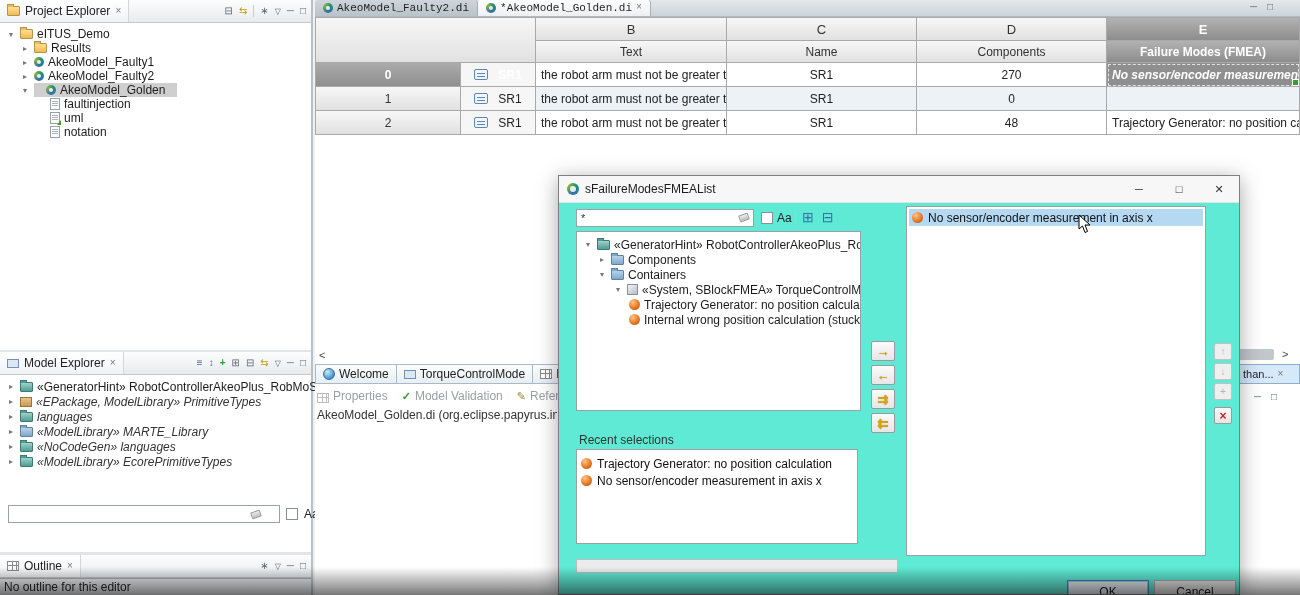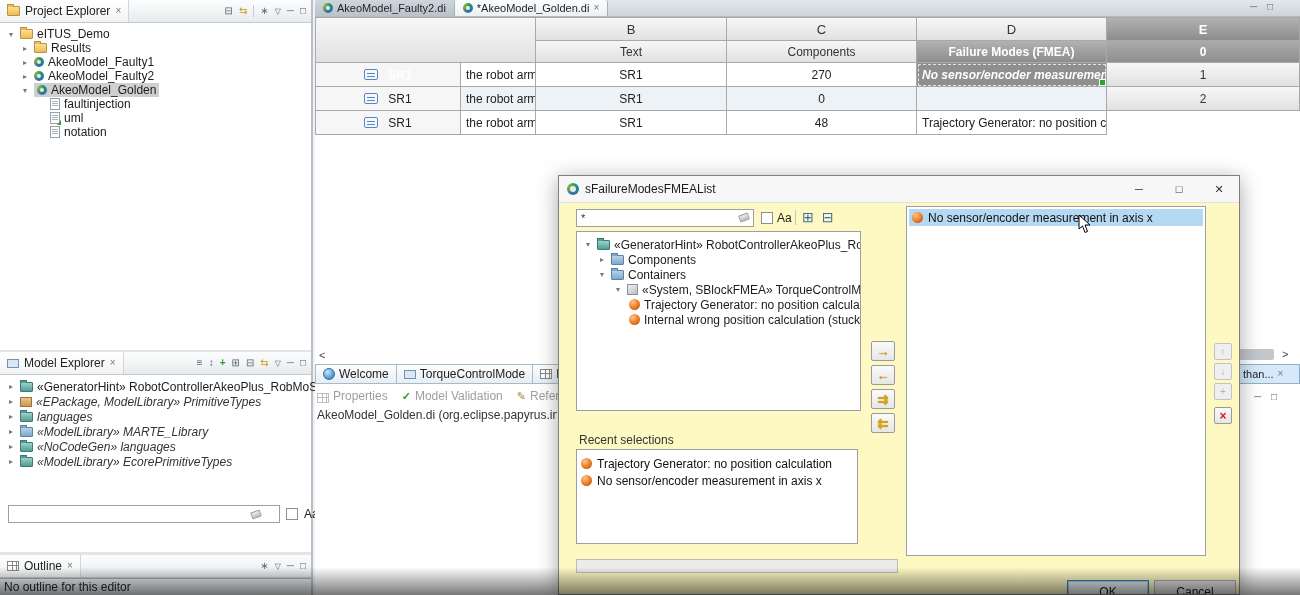--- a/index.html
+++ b/index.html
@@ -31,21 +31,21 @@
   .g-new::before { content:"+"; color:#2f9e2f; font-weight:bold; }
   .sep { width:1px; height:12px; background:#c6cbd0; }
 
   
   .tree { font-size:12px; color:#1c1c1c; }
   .trow { display:flex; align-items:center; height:14px; gap:4px; white-space:nowrap; }
   .me .trow { height:15px; }
   .exp { width:10px; text-align:center; color:#777; font-size:8px; flex:none; }
   .lv0 { padding-left:6px; } .lv1 { padding-left:20px; } .lv2 { padding-left:36px; } .lv3 { padding-left:52px; }
   .ital { font-style:italic; color:#333; }
-  .sel-hl { background:#cfcfcf; display:flex; align-items:center; gap:4px; padding:0 3px; }
+  .sel-hl { background:#cfcfcf; display:flex; align-items:center; gap:4px; padding:0 12px; }
 
   
   .ic { display:inline-block; flex:none; }
   .ic-folder { width:13px; height:10px; border-radius:1px; background:linear-gradient(#ffdf8e,#eebb55); border:1px solid #b8914a; position:relative; }
   .ic-folder::before { content:""; position:absolute; top:-3px; left:-1px; width:5px; height:2px; background:#eebb55; border:1px solid #b8914a; border-bottom:none; }
   .ic-folder.teal { background:linear-gradient(#9fd0c8,#4f9e94); border-color:#3c7a72; }
   .ic-folder.teal::before { background:#4f9e94; border-color:#3c7a72; }
   .ic-folder.blue { background:linear-gradient(#b7d3ea,#7fa8cc); border-color:#5f82a3; }
   .ic-folder.blue::before { background:#7fa8cc; border-color:#5f82a3; }
   .ic-swirl { width:12px; height:12px; border-radius:50%; background:conic-gradient(from 40deg,#1f8f7a,#2e6fae 40%,#86b33c 75%,#1f8f7a); position:relative; }
@@ -76,21 +76,21 @@
   .filterbox { position:absolute; display:flex; align-items:center; gap:6px; }
   .filterbox input { width:272px; height:18px; border:1px solid #9aa0a6; font-size:11px; padding:0 16px 0 4px; font-family:"Liberation Sans",sans-serif; background:#fff; color:#333; }
   .f-eraser { position:absolute; right:58px; top:6px; }
   .chk { width:12px; height:12px; background:#fff; border:1px solid #8a9097; flex:none; }
 
   .outline-content { border-top:1px solid #aab0b6; background:#eceef0; height:17px; display:flex; align-items:center; padding-left:4px; font-size:12px; color:#222; }
 
   
   .main { position:absolute; left:315px; top:0; width:985px; height:595px; background:#fff; }
   .etabs { position:absolute; left:0; top:0; width:985px; height:17px; background:linear-gradient(#e3e8ec,#ccd3da); border-bottom:1px solid #b3bac1; display:flex; }
-  .etab { display:flex; align-items:center; gap:4px; padding:0 8px; font-size:11px; color:#1f1f1f; background:linear-gradient(#ced5dc,#bac2ca); border-right:1px solid #a7b0b9; border-radius:3px 3px 0 0; }
+  .etab { display:flex; align-items:center; gap:4px; padding:0 8px; font-size:11px; color:#1f1f1f; background:linear-gradient(#ced5dc,#bac2ca); border-right:1px solid #a7b0b9; border-radius:3px 3px 0 0;font-family:Liberation Mono, monospace; }
   .etab.active { background:linear-gradient(#fdfdfe,#edf0f3); }
   .topright-ctrl { position:absolute; left:935px; top:2px; display:flex; gap:10px; }
 
   
   .nattable { position:absolute; left:0; top:17px; display:grid; grid-template-columns:145px 75px 191px 190px 190px 193px; grid-template-rows:23px 22px 24px 24px 24px; font-size:12px; border-left:1px solid #a9a9a9; border-top:1px solid #a9a9a9; }
   .cell { border-right:1px solid #a9a9a9; border-bottom:1px solid #a9a9a9; display:flex; align-items:center; justify-content:center; overflow:hidden; white-space:nowrap; }
   .hbg { background:linear-gradient(#f7f7f7,#e1e1e1); color:#333; }
   .corner { grid-column:1 / span 2; grid-row:1 / span 2; }
   .hletter { font-size:13px; }
   .hsel { background:linear-gradient(#b2b2b2,#8d8d8d); color:#fff; font-weight:bold; }
@@ -110,21 +110,21 @@
   .ptabs { position:absolute; left:2px; top:389px; display:flex; gap:14px; align-items:center; color:#9aa0a6; font-size:12px; }
   .ptab { display:flex; gap:4px; align-items:flex-end; }
   .pcontent { position:absolute; left:2px; top:408px; width:240px; font-size:12px; color:#333; white-space:nowrap; overflow:hidden; }
 
   .frag-scrollbar { position:absolute; left:923px; top:349px; width:36px; height:11px; background:#c2c7cc; border-radius:2px; }
   .frag-gt { position:absolute; left:967px; top:348px; font-size:11px; color:#444; }
   .frag-tab { position:absolute; left:923px; top:364px; width:62px; height:20px; background:#d6e9f8; border:1px solid #8fb0cc; display:flex; align-items:center; gap:4px; padding:0 4px; font-size:11px; color:#223; }
   .frag-minmax { position:absolute; left:939px; top:392px; display:flex; gap:10px; }
 
   
-  .dialog { position:absolute; left:558px; top:175px; width:682px; height:420px; background:#fef9c3; border:1px solid #7f7f7f; box-shadow:0 4px 20px rgba(0,0,0,.35); z-index:10; overflow:hidden; }
+  .dialog { position:absolute; left:558px; top:175px; width:682px; height:420px; background:#5eead4; border:1px solid #7f7f7f; box-shadow:0 4px 20px rgba(0,0,0,.35); z-index:10; overflow:hidden; }
   .dlg-titlebar { height:27px; background:#f7f7f7; border-bottom:1px solid #e2e2e2; display:flex; align-items:center; gap:6px; padding-left:8px; font-size:12px; color:#1c1c1c; }
   .dlg-controls { margin-left:auto; display:flex; height:100%; }
   .dlg-ctrl { width:40px; display:flex; align-items:center; justify-content:center; color:#333; font-size:11px; }
   .dlg-body { position:relative; height:392px; }
 
   .dlg-filter { position:absolute; left:17px; top:6px; width:178px; height:18px; border:1px solid #9aa0a6; background:#fff; font-size:11px; padding:0 16px 0 4px; font-family:"Liberation Sans",sans-serif; color:#333; }
   .dlg-eraser { position:absolute; left:180px; top:11px; }
   .dlg-aa { position:absolute; left:202px; top:8px; display:flex; gap:4px; align-items:center; font-size:12px; color:#222; }
   .dlg-sep { position:absolute; left:236px; top:7px; width:1px; height:15px; background:#c0c4c8; }
   .dlg-expcol { position:absolute; left:243px; top:6px; display:flex; gap:8px; font-size:14px; color:#3a6ea5; }
@@ -325,20 +325,21 @@
 
   <div class="nattable">
 
     <div class="cell hbg corner"></div>
     <div class="cell hbg hletter">B</div>
     <div class="cell hbg hletter">C</div>
     <div class="cell hbg hletter">D</div>
     <div class="cell hbg hletter hsel">E</div>
 
     <div class="cell hbg">Text</div>
+    <div class="cell hbg">Name</div>
     <div class="cell hbg">Components</div>
     <div class="cell hbg hsel">Failure Modes (FMEA)</div>
 
     <div class="cell rowsel">0</div>
     <div class="cell reqcell rowsel">
       <span class="ic ic-req"></span>
       <span>SR1</span>
     </div>
     <div class="cell datacell">the robot arm must not be greater than 0..</div>
     <div class="cell datacell center">SR1</div>

